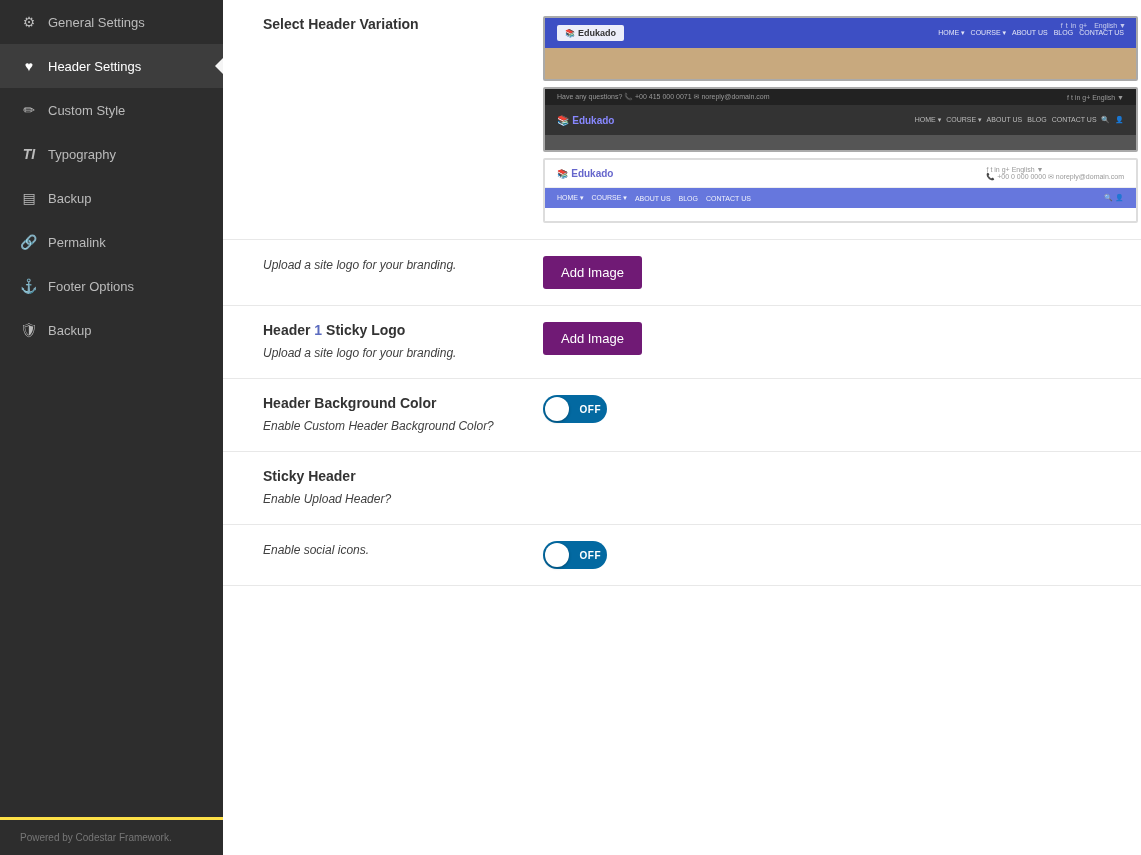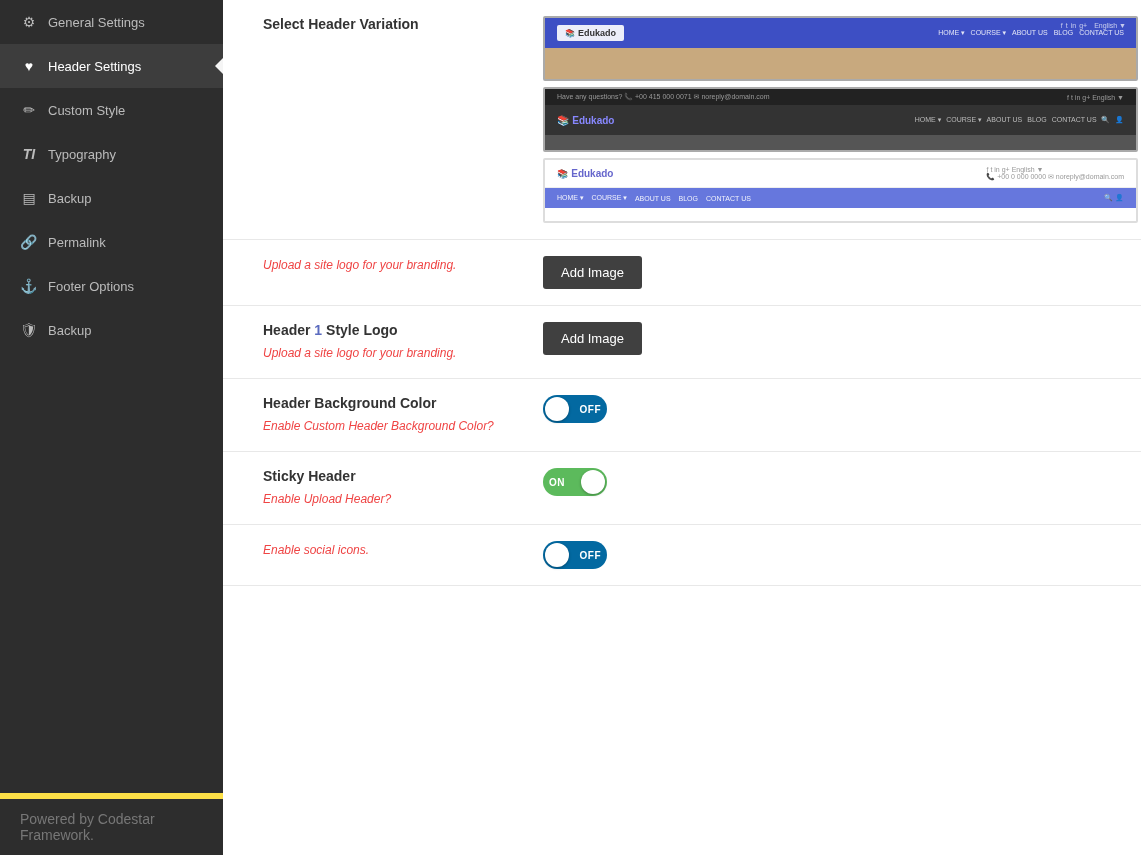--- a/index.html
+++ b/index.html
@@ -42,24 +42,24 @@
       border-bottom: 8px solid transparent;
       border-right: 8px solid #f5f5f5;
     }
     .sidebar-item .icon {
       width: 18px;
       text-align: center;
       font-size: 14px;
     }
     .sidebar-footer {
       padding: 12px 20px;
-      font-size: 14px;
+      font-size: 10px;
       color: #777;
       margin-top: auto;
-      border-top: 6px solid #fde047;
+      border-top: 3px solid #fde047;
     }
 
     
     .main-content {
       flex: 1;
       background: #fff;
       overflow-y: auto;
     }
 
     .section-row {
@@ -76,21 +76,21 @@
     }
     .section-label h3 {
       font-size: 14px;
       font-weight: 600;
       color: #333;
       margin-bottom: 6px;
     }
     .section-label h3 .highlight { color: #5b6bbf; }
     .section-label p {
       font-size: 12px;
-      color: #ef4444;
+      color: #404040;
       font-style: italic;
       line-height: 1.5;
     }
 
     .section-control {
       flex: 1;
       display: flex;
       align-items: flex-start;
     }
 
@@ -220,21 +220,21 @@
       height: 20px;
       display: flex;
       align-items: center;
       padding: 0 12px;
       gap: 8px;
     }
     .thumb-3-bottom span { font-size: 7px; color: rgba(255,255,255,0.9); }
 
     
     .btn-add-image {
-      background: #404040;
+      background: #701a75;
       color: #fff;
       border: none;
       padding: 9px 18px;
       border-radius: 3px;
       font-size: 13px;
       cursor: pointer;
       font-weight: 500;
     }
     .toggle {
       position: relative;
@@ -394,21 +394,21 @@
         <p>Upload a site logo for your branding.</p>
       </div>
       <div class="section-control">
         <button class="btn-add-image">Add Image</button>
       </div>
     </div>
 
     <div class="section-row">
       <div class="section-label">
         <h3>
-          <span>Header </span><span class="highlight">1</span><span> Style Logo</span>
+          <span>Header </span><span class="highlight">1</span><span> Sticky Logo</span>
         </h3>
         <p>Upload a site logo for your branding.</p>
       </div>
       <div class="section-control">
         <button class="btn-add-image">Add Image</button>
       </div>
     </div>
 
     <div class="section-row">
       <div class="section-label">
@@ -421,26 +421,20 @@
           <span>OFF</span>
         </div>
       </div>
     </div>
 
     <div class="section-row">
       <div class="section-label">
         <h3>Sticky Header</h3>
         <p>Enable Upload Header?</p>
       </div>
-      <div class="section-control">
-        <div class="toggle on">
-          <span>ON</span>
-          <span class="toggle-knob"></span>
-        </div>
-      </div>
     </div>
 
     <div class="section-row">
       <div class="section-label">
         <p>Enable social icons.</p>
       </div>
       <div class="section-control">
         <div class="toggle off">
           <span class="toggle-knob"></span>
           <span>OFF</span>

